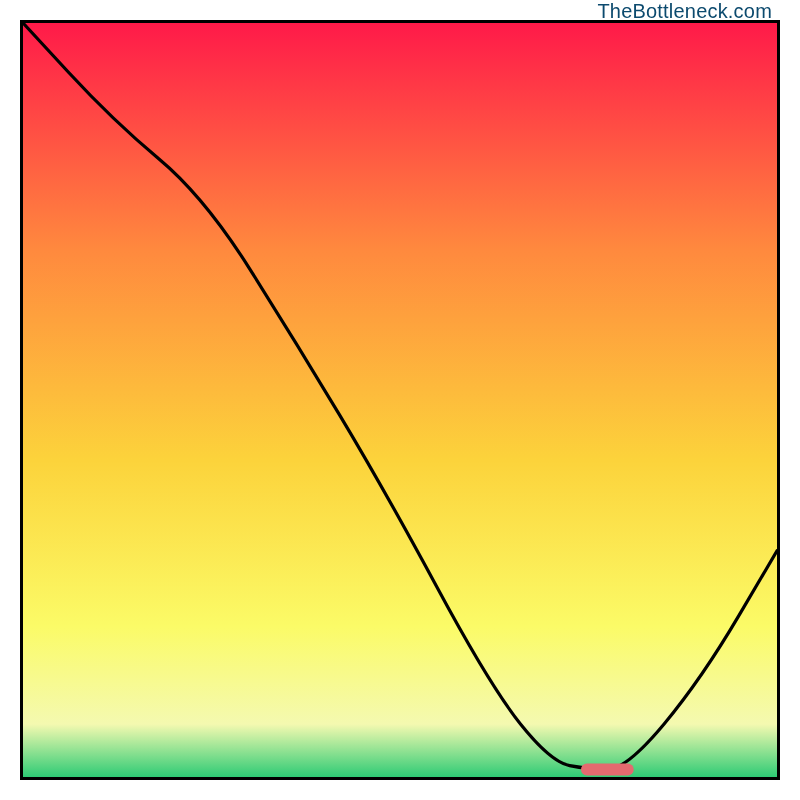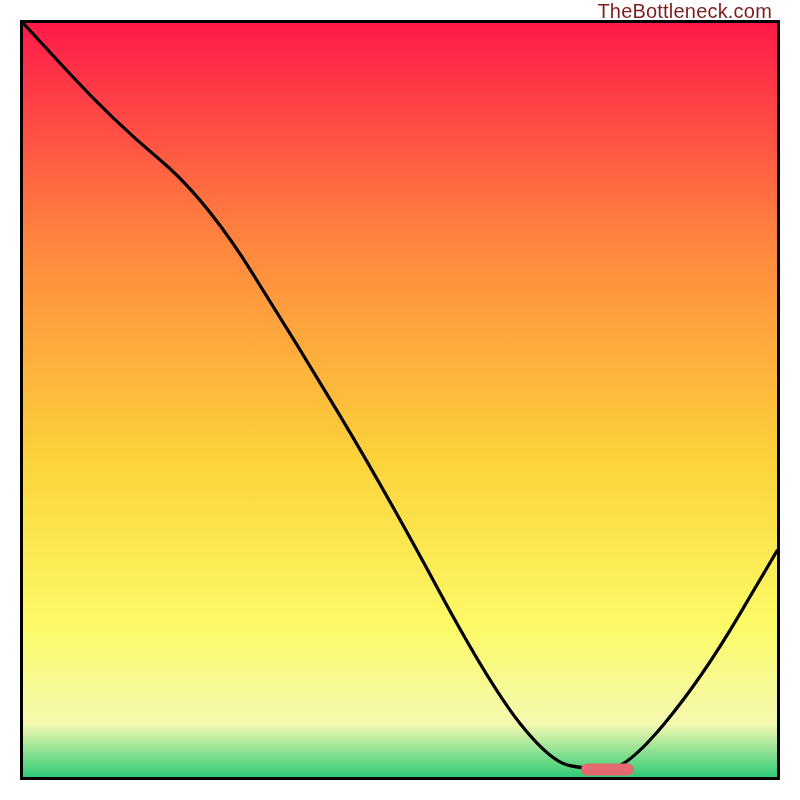--- a/index.html
+++ b/index.html
@@ -19,21 +19,21 @@
     height: 760px;
     box-sizing: border-box;
     border: 3px solid #000;
   }
   .watermark {
     position: absolute;
     top: 0px;
     right: 28px;
     font-size: 20px;
     font-weight: 500;
-    color: #7f1d1d;
+    color: #0c4a6e;
     letter-spacing: 0.2px;
   }
   svg {
     display: block;
   }
 </style>
 </head>
 <body>
 
 <div class="watermark">TheBottleneck.com</div>

